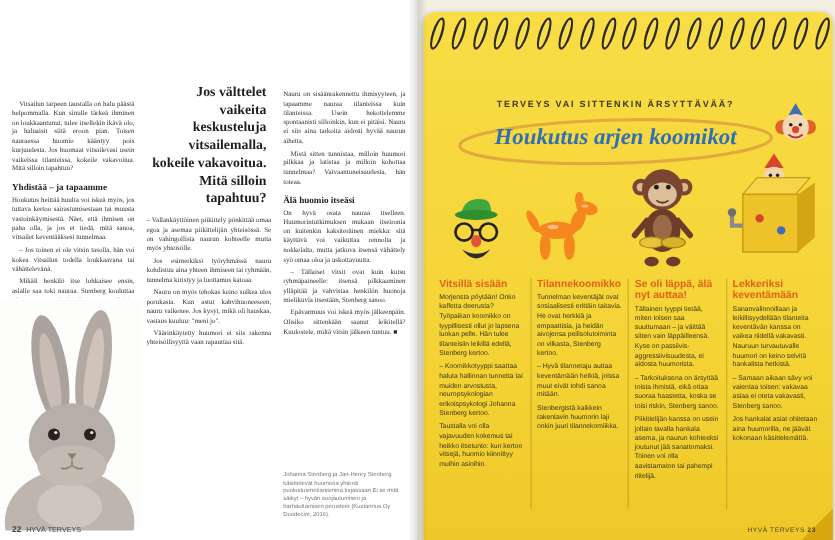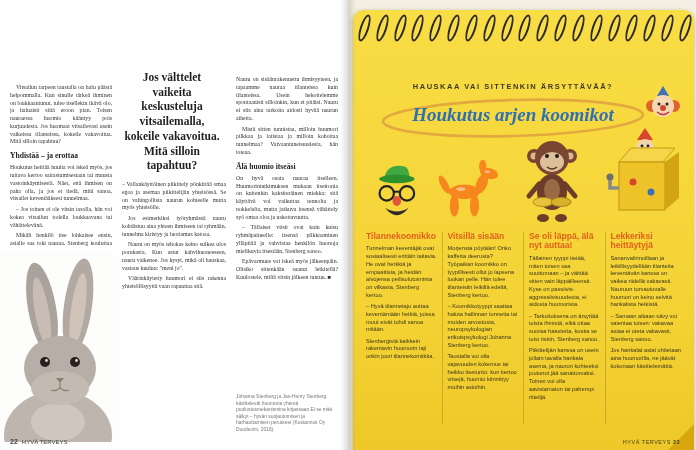--- a/index.html
+++ b/index.html
@@ -3,21 +3,21 @@
 <meta charset="utf-8">
 <style>
   html,body{margin:0;padding:0;background:#e9e6e0;}
   .spread{position:relative;width:696px;height:450px;overflow:hidden;background:#ffffff;font-family:"Liberation Serif",serif;}
   
   .left-page{position:absolute;left:0;top:0;width:348px;height:450px;background:#ffffff;}
   .lp-col{position:absolute;color:#333;font-size:5.8px;line-height:1.34;text-align:justify;overflow:hidden;}
   .lp-col p{margin:0 0 3px 0;text-indent:6px;}
   .lp-col p.noindent{text-indent:0;}
   .lp-heading{font-weight:bold;font-size:7.6px;color:#1d1d1d;margin:5px 0 3px 0;text-indent:0;}
-  .lp-question{font-weight:bold;font-size:11.5px;line-height:1.28;color:#1f1f1f;text-align:center;margin:0 4px 8px 0;}
+  .lp-question{font-weight:bold;font-size:11.5px;line-height:1.28;color:#1f1f1f;text-align:right;margin:0 4px 8px 0;}
   .lp-caption{position:absolute;left:236px;top:394px;width:102px;font-family:"Liberation Sans",sans-serif;font-size:4.9px;line-height:1.35;color:#777;text-align:left;}
   .rabbit-photo{position:absolute;left:0;top:250px;width:118px;height:192px;background:#fdfdfc;}
   .lp-footer{position:absolute;left:10px;bottom:5px;font-family:"Liberation Sans",sans-serif;font-size:6px;color:#444;}
   .lp-footer .pn{font-weight:bold;font-size:7px;margin-right:4px;}
   
   .gutter{position:absolute;left:340px;top:0;width:16px;height:450px;background:linear-gradient(90deg,rgba(0,0,0,0),rgba(0,0,0,0.13),rgba(0,0,0,0));z-index:5;}
   
   .right-page{position:absolute;left:348px;top:0;width:348px;height:450px;background:#f4efe3;font-family:"Liberation Sans",sans-serif;}
   .note-card{position:absolute;left:5px;top:10px;right:2px;bottom:0;background:linear-gradient(180deg,#f9dd45 0%,#f4d234 70%,#eec829 100%);border-radius:10px 10px 0 0;box-shadow:0 1px 4px rgba(0,0,0,0.25);}
   .corner-fold{position:absolute;right:0;bottom:0;width:0;height:0;border-left:26px solid transparent;border-bottom:26px solid #d8a70f;}
@@ -44,21 +44,21 @@
 </style>
 </head>
 <body>
 
 <div class="spread">
 
   <div class="left-page">
 
     <div class="lp-col" style="left:10px;top:84px;width:102px;height:164px;">
       <p>Vitsailun tarpeen taustalla on halu päästä helpommalla. Kun sinulle tärkeä ihminen on loukkaantunut, tulee itsellekin ikävä olo, ja haluaisit siitä eroon pian. Toisen nauraessa huomio kääntyy pois kurjuudesta. Jos huomaat vitsailevasi usein vaikeissa tilanteissa, kokeile vakavoitua. Mitä silloin tapahtuu?</p>
-      <div class="lp-heading">Yhdistää – ja erottaa</div>
+      <div class="lp-heading">Yhdistää – ja tapaamme</div>
       <p class="noindent">Houkutus heittää huulta voi iskeä myös, jos tuttava kertoo sairastumisestaan tai muusta vastoinkäymisestä. Näet, että ihmisen on paha olla, ja jos et tiedä, mitä sanoa, vitsailet keventääksesi tunnelmaa.</p>
       <p>– Jos toinen ei ole vitsin tasolla, hän voi kokea vitsailun todella loukkaavana tai vähättelevänä.</p>
       <p>Mikäli henkilö itse lohkaisee ensin, asialle saa toki nauraa. Stenberg kouluttaa aiheesta terveydenhuollon ammattilaisia. Hän on kuullut potilailta ikäviä tarinoita, joissa lääkäri on – omaa oloaan parantaakseen – vitsaillut huonoja uutisia kertoessaan.</p>
 
     </div>
 
     <div class="lp-col" style="left:122px;top:70px;width:104px;height:362px;">
       <div class="lp-question">Jos välttelet vaikeita keskusteluja vitsailemalla, kokeile vakavoitua. Mitä silloin tapahtuu?</div>
       <p class="noindent">– Vallankäyttöinen piikittely pönkittää omaa egoa ja asemaa piikittelijän yhteisössä. Se on vahingollista naurun kohteelle mutta myös yhteisölle.</p>
       <p>Jos esimerkiksi työryhmässä nauru kohdistuu aina yhteen ihmiseen tai ryhmään, tunnelma kiristyy ja luottamus katoaa.</p>
@@ -101,21 +101,21 @@
       <span class="pn">22</span><span>HYVÄ TERVEYS</span>
     </div>
   </div>
 
   <div class="gutter"></div>
 
   <div class="right-page">
     <div class="note-card">
       <div class="corner-fold"></div>
 
-      <div class="kicker">HAUSKAA VAI SITTENKIN ÄRSYTTÄVÄÄ?</div>
+      <div class="kicker">TERVEYS VAI SITTENKIN ÄRSYTTÄVÄÄ?</div>
 
       <div class="title-wrap">
         <svg class="circle-svg" viewBox="0 0 272 46">
           <ellipse cx="136" cy="24" rx="130" ry="18" fill="none" stroke="#e2a93f" stroke-width="2.6" transform="rotate(-1.5 136 24)"></ellipse>
         </svg>
         <h1 class="page-title">Houkutus arjen koomikot</h1>
       </div>
 
       <span class="icon-abs ic-clown">
         <svg width="36" height="40" viewBox="0 0 36 40">
@@ -192,39 +192,39 @@
           <path d="M66 36 l14 -10 v46 l-14 12 z" fill="#d3a514"></path>
           <circle cx="34" cy="56" r="3.5" fill="#d8452f"></circle>
           <circle cx="52" cy="66" r="3.5" fill="#3f6fb5"></circle>
           <path d="M20 62 h-9 v-9" stroke="#8a8a8a" stroke-width="3.5" fill="none"></path>
           <circle cx="11" cy="51" r="3.5" fill="#6f6f6f"></circle>
         </svg>
       </span>
 
       <div class="rp-columns">
         <div class="rp-col">
+          <div class="rp-heading">Vitsillä sisään</div>
+          <p>Morjensta pöytään! Onko kaffetta deerusta? Työpaikan koomikko on tyypillisesti ollut jo lapsena luokan pelle. Hän tulee tilanteisiin leikillä edellä, Stenberg kertoo.</p>
+          <p>– Koomikkotyyppi saattaa haluta hallinnan tunnetta tai muiden arvostusta, neuropsykologian erikoispsykologi Johanna Stenberg kertoo.</p>
+          <p>Taustalla voi olla vajavuuden kokemus tai heikko itsetunto: kun kertoo vitsejä, huomio kiinnittyy muihin asioihin.</p>
+        </div>
+        <div class="rp-col">
           <div class="rp-heading">Tilanne­koomikko</div>
           <p>Tunnelman keventäjät ovat sosiaalisesti erittäin taitavia. He ovat herkkiä ja empaattisia, ja heidän aivojensa peilisolutoiminta on vilkasta, Stenberg kertoo.</p>
           <p>– Hyvä tilannetaju auttaa keventämään hetkiä, joissa muut eivät tohdi sanoa mitään.</p>
           <p>Stenbergistä kaikkein rakentavin huumorin laji onkin juuri tilannekomiikka.</p>
         </div>
         <div class="rp-col">
-          <div class="rp-heading">Vitsillä sisään</div>
-          <p>Morjensta pöytään! Onko kaffetta deerusta? Työpaikan koomikko on tyypillisesti ollut jo lapsena luokan pelle. Hän tulee tilanteisiin leikillä edellä, Stenberg kertoo.</p>
-          <p>– Koomikkotyyppi saattaa haluta hallinnan tunnetta tai muiden arvostusta, neuropsykologian erikoispsykologi Johanna Stenberg kertoo.</p>
-          <p>Taustalla voi olla vajavuuden kokemus tai heikko itsetunto: kun kertoo vitsejä, huomio kiinnittyy muihin asioihin.</p>
-        </div>
-        <div class="rp-col">
           <div class="rp-heading">Se oli läppä, älä nyt auttaa!</div>
           <p>Tällainen tyyppi tietää, miten toisen saa suuttumaan – ja väittää sitten vain läppäilleensä. Kyse on passiivis-aggressiivisuudesta, ei aidosta huumorista.</p>
           <p>– Tarkoituksena on ärsyttää toista ihmistä, eikä ottaa suoraa haastetta, koska se toisi riskin, Stenberg sanoo.</p>
           <p>Piikittelijän kanssa on usein jollain tavalla hankala asema, ja naurun kohteeksi joutunut jää sanattomaksi. Toinen voi olla aavistamaton tai pahempi riitelijä.</p>
         </div>
         <div class="rp-col">
-          <div class="rp-heading">Lekkeriksi heittäytyjä</div>
+          <div class="rp-heading">Lekkeriksi keventämään</div>
           <p>Sananvalinnoillaan ja leikillisyydellään tilanteita keventävän kanssa on vaikea riidellä vakavasti. Nauruun turvautuvalle huumori on keino selvitä hankalista hetkistä.</p>
           <p>– Samaan aikaan sävy voi vaientaa toisen: vakavaa asiaa ei oteta vakavasti, Stenberg sanoo.</p>
           <p>Jos hankalat asiat ohitetaan aina huumorilla, ne jäävät kokonaan käsittelemättä.</p>
         </div>
       </div>
 
       <div class="rp-footer">
         <span>HYVÄ TERVEYS</span>
         <span class="pn">23</span>
       </div>

